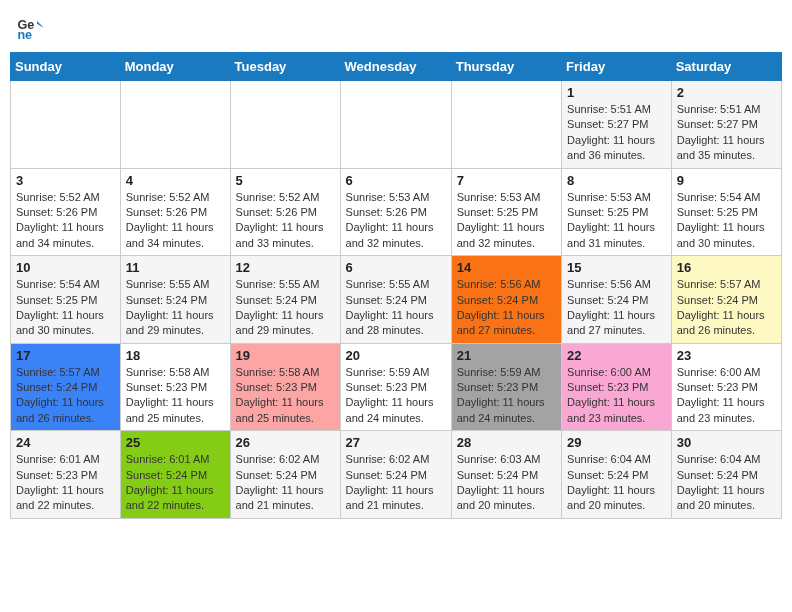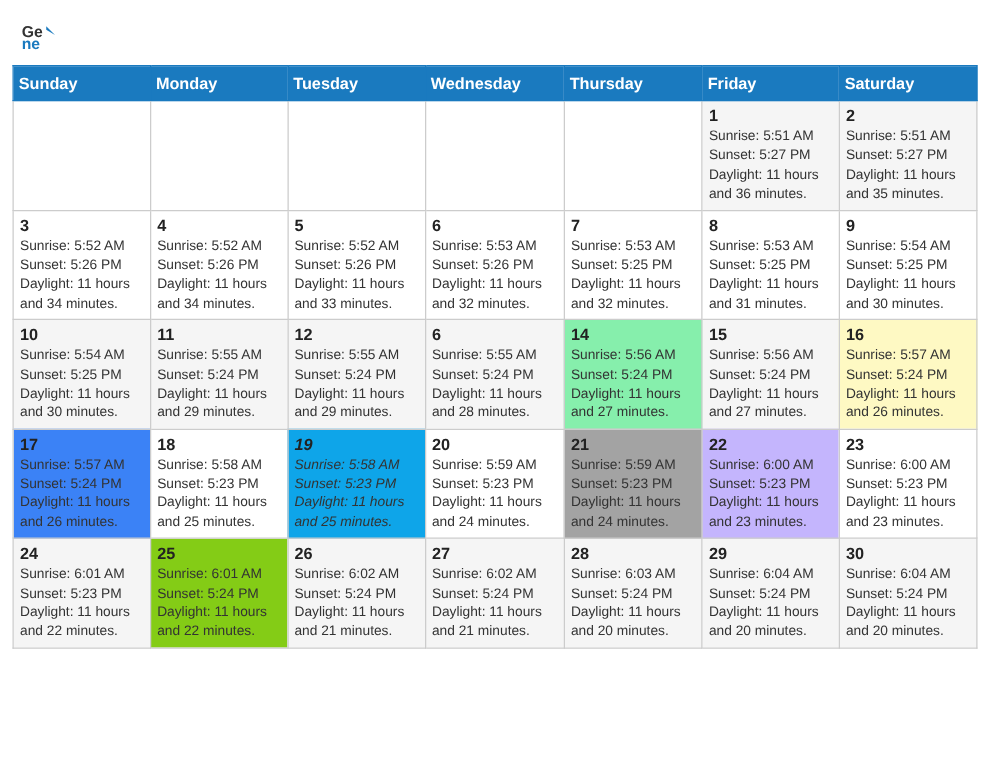--- a/index.html
+++ b/index.html
@@ -210,21 +210,21 @@
 Daylight: 11 hours
 and 29 minutes.</div>
         </td>
         <td style="background: rgb(245, 245, 245);">
           <span class="day-num">6</span>
           <div class="day-info" style="white-space: pre-line;">Sunrise: 5:55 AM
 Sunset: 5:24 PM
 Daylight: 11 hours
 and 28 minutes.</div>
         </td>
-        <td style="background: #86efac;">
+        <td style="background: #f97316;">
           <span class="day-num">14</span>
           <div class="day-info" style="white-space: pre-line;">Sunrise: 5:56 AM
 Sunset: 5:24 PM
 Daylight: 11 hours
 and 27 minutes.</div>
         </td>
         <td style="background: rgb(245, 245, 245);">
           <span class="day-num">15</span>
           <div class="day-info" style="white-space: pre-line;">Sunrise: 5:56 AM
 Sunset: 5:24 PM
@@ -247,42 +247,42 @@
 Daylight: 11 hours
 and 26 minutes.</div>
         </td>
         <td style="background: rgb(255, 255, 255);">
           <span class="day-num">18</span>
           <div class="day-info" style="white-space: pre-line;">Sunrise: 5:58 AM
 Sunset: 5:23 PM
 Daylight: 11 hours
 and 25 minutes.</div>
         </td>
-        <td style="background: #0ea5e9; font-style: italic;">
+        <td style="background: #fca5a5;">
           <span class="day-num">19</span>
           <div class="day-info" style="white-space: pre-line;">Sunrise: 5:58 AM
 Sunset: 5:23 PM
 Daylight: 11 hours
 and 25 minutes.</div>
         </td>
         <td style="background: rgb(255, 255, 255);">
           <span class="day-num">20</span>
           <div class="day-info" style="white-space: pre-line;">Sunrise: 5:59 AM
 Sunset: 5:23 PM
 Daylight: 11 hours
 and 24 minutes.</div>
         </td>
         <td style="background: #a3a3a3;">
           <span class="day-num">21</span>
           <div class="day-info" style="white-space: pre-line;">Sunrise: 5:59 AM
 Sunset: 5:23 PM
 Daylight: 11 hours
 and 24 minutes.</div>
         </td>
-        <td style="background: #c4b5fd;">
+        <td style="background: #f9a8d4;">
           <span class="day-num">22</span>
           <div class="day-info" style="white-space: pre-line;">Sunrise: 6:00 AM
 Sunset: 5:23 PM
 Daylight: 11 hours
 and 23 minutes.</div>
         </td>
         <td style="background: rgb(255, 255, 255);">
           <span class="day-num">23</span>
           <div class="day-info" style="white-space: pre-line;">Sunrise: 6:00 AM
 Sunset: 5:23 PM

